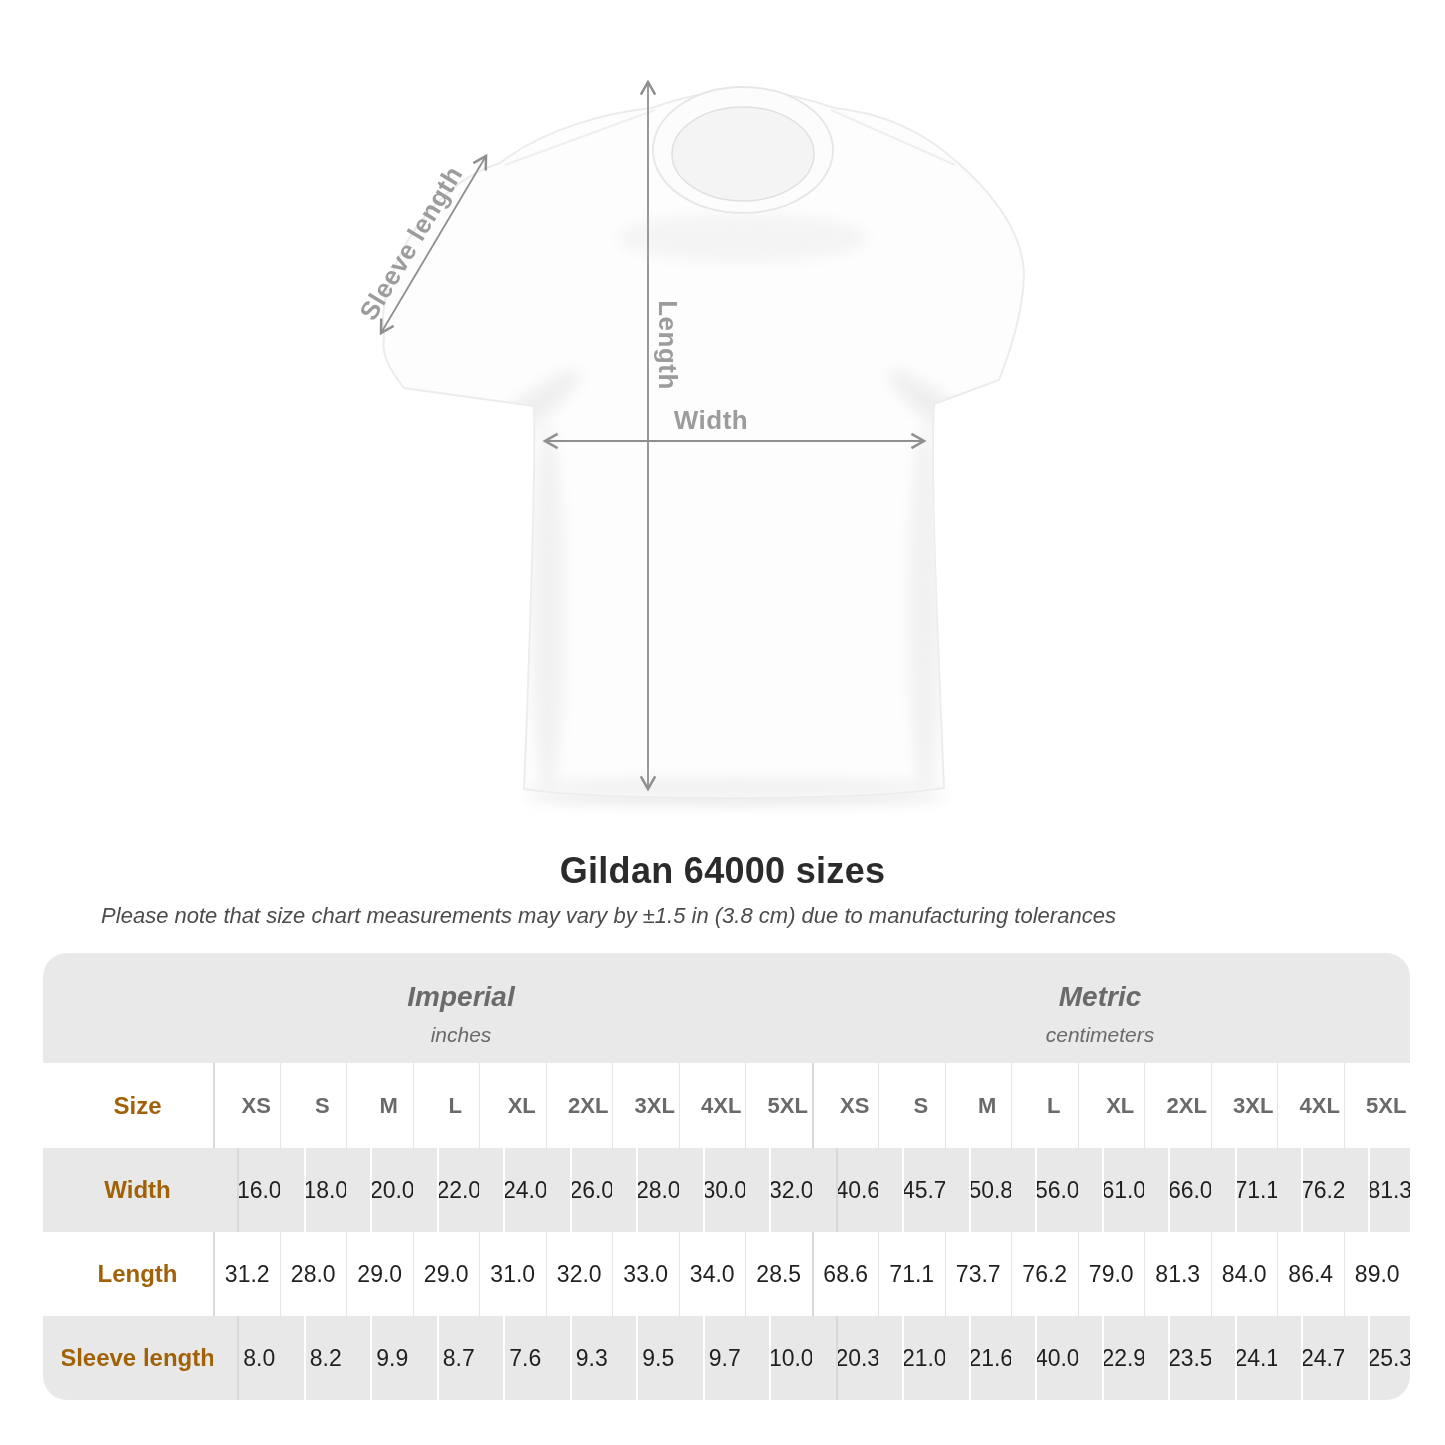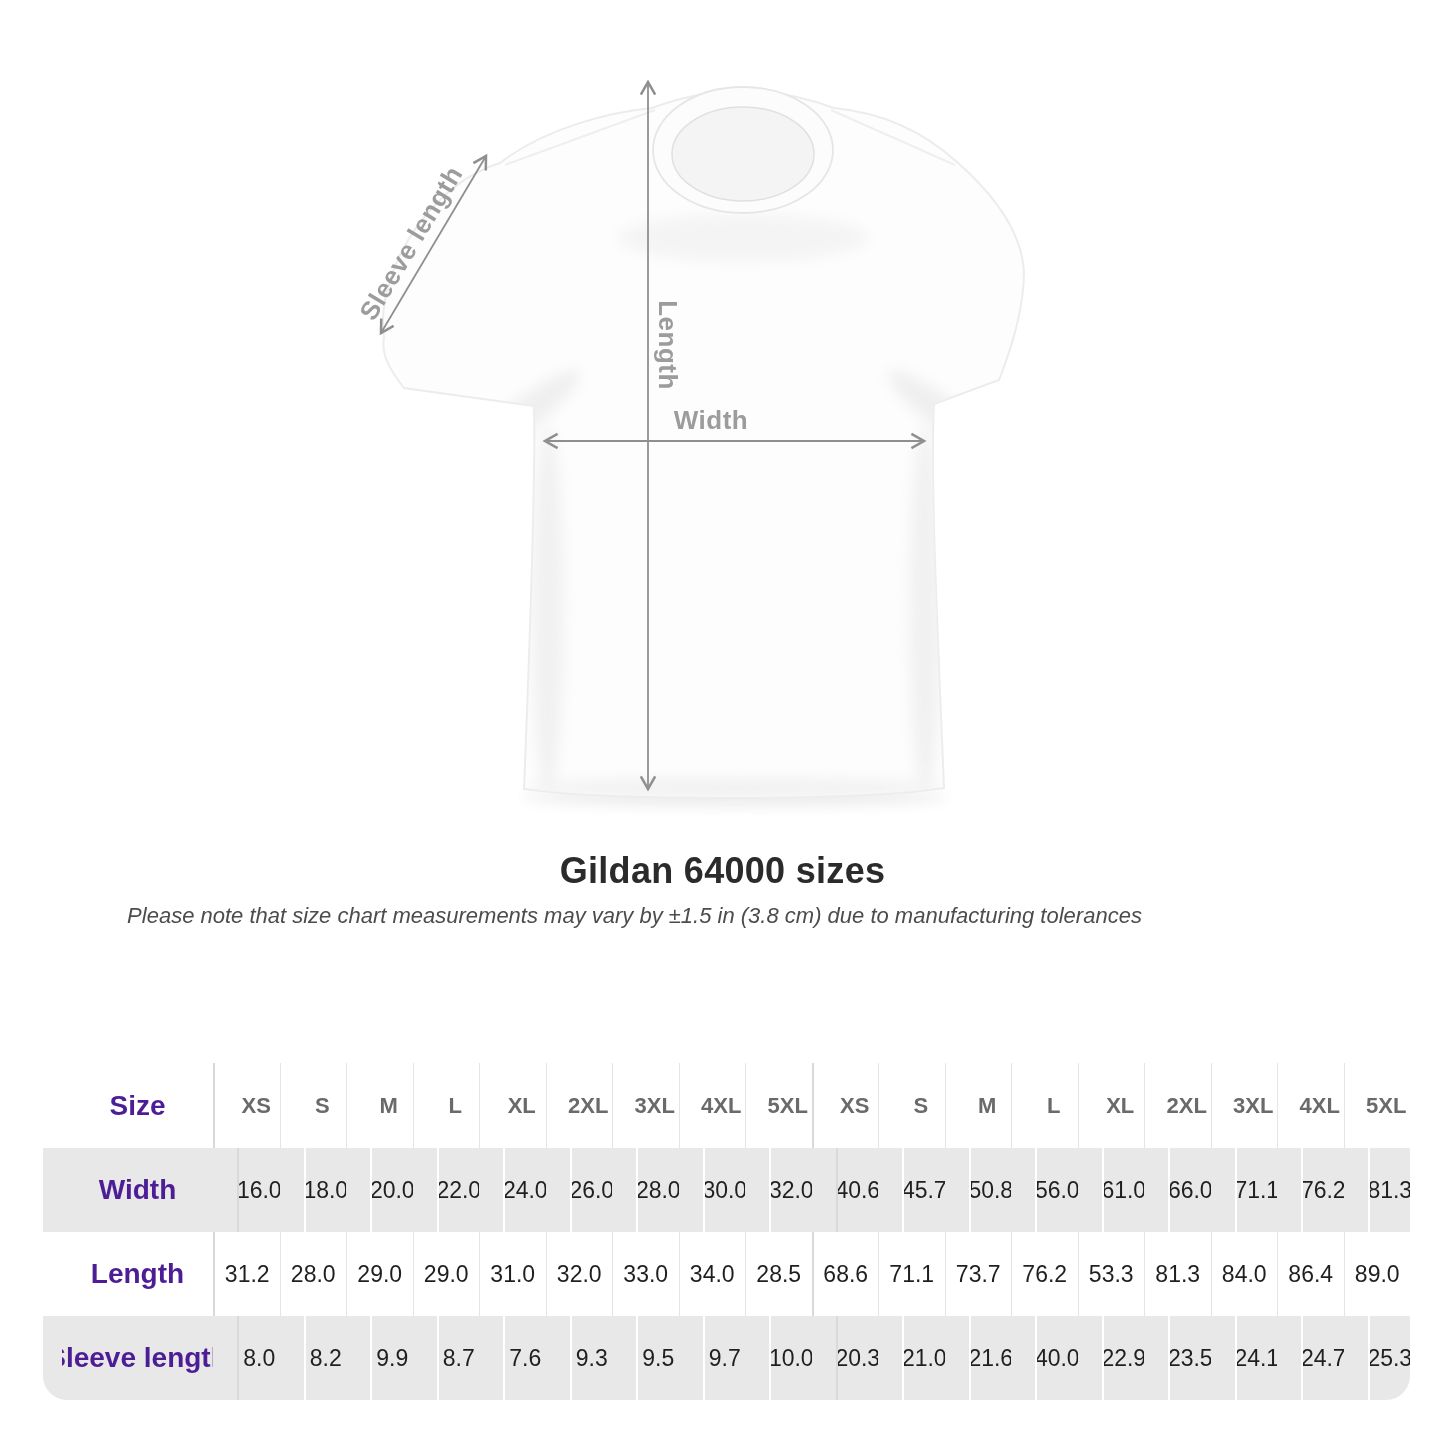--- a/index.html
+++ b/index.html
@@ -15,21 +15,21 @@
     font-family:"Liberation Sans", sans-serif;
     font-weight:bold;font-size:26px;fill:#9c9c9c;letter-spacing:0.5px;
   }
   
   #title{
     left:0;top:850px;width:1445px;text-align:center;
     font-size:36px;font-weight:bold;color:#2b2b2b;letter-spacing:0.3px;
   }
   #subtitle{
     left:0;top:903px;width:1217px;text-align:center;
-    font-size:22px;font-style:italic;color:#4c4c4c;margin-left:26px;
+    font-size:22px;font-style:italic;color:#4c4c4c;
   }
   
   #size-table{
     left:43px;top:953px;width:1367px;height:447px;
     border-radius:24px;overflow:hidden;background:#ffffff;
   }
   #band{
     position:absolute;left:0;top:0;width:1367px;height:110px;
     background:#e9e9e9;
   }
@@ -47,21 +47,21 @@
   .row-size{height:85px;background:#ffffff;}
   .row-white{background:#ffffff;}
   .row-gray{background:#e8e8e8;}
   .cell{
     display:flex;align-items:center;justify-content:center;
     overflow:hidden;white-space:nowrap;
   }
   .row-white .cell.d{border-left:1px solid #e5e5e5;}
   .row-gray  .cell.d{border-left:2px solid #ffffff;margin-left:24px;}
   .trow .cell.strong{border-left:2px solid #d9d9d9;}
-  .cell.lbl{font-weight:bold;font-size:28px;color:#4c1d95;margin-left:19px;}
+  .cell.lbl{font-weight:bold;font-size:24px;color:#a16207;margin-left:19px;}
   .cell.hdr{font-weight:bold;font-size:22px;color:#6a6a6a;padding-left:18px;}
   .cell.val{font-size:23px;color:#1f1f1f;}
 </style>
 </head>
 <body>
 
 <svg id="diagram" class="abs" viewBox="0 0 1445 1445">
   <defs>
     <marker id="ah" viewBox="0 0 10 10" refX="8" refY="5" markerWidth="10" markerHeight="10" orient="auto-start-reverse">
       <path d="M1,1 L8,5 L1,9" fill="none" stroke="#8f8f8f" stroke-width="1.4"></path>
@@ -106,20 +106,30 @@
 
   <text x="711" y="429" text-anchor="middle">Width</text>
   <text x="668" y="345" text-anchor="middle" dominant-baseline="central" transform="rotate(90 668 345)">Length</text>
   <text x="411" y="243" text-anchor="middle" dominant-baseline="central" transform="rotate(-59 411 243)">Sleeve length</text>
 </svg>
 
 <div id="title" class="abs">Gildan 64000 sizes</div>
 <div id="subtitle" class="abs">Please note that size chart measurements may vary by ±1.5 in (3.8 cm) due to manufacturing tolerances</div>
 
 <div id="size-table" class="abs">
+  <div id="band">
+    <div class="sec" id="sec-imperial">
+      <div class="sec-title">Imperial</div>
+      <div class="sec-sub">inches</div>
+    </div>
+    <div class="sec" id="sec-metric">
+      <div class="sec-title">Metric</div>
+      <div class="sec-sub">centimeters</div>
+    </div>
+  </div>
   <div id="table-rows">
       <div class="trow row-size row-white">
         <div class="cell lbl">Size</div>
         <div class="cell hdr d strong">XS</div>
         <div class="cell hdr d">S</div>
         <div class="cell hdr d">M</div>
         <div class="cell hdr d">L</div>
         <div class="cell hdr d">XL</div>
         <div class="cell hdr d">2XL</div>
         <div class="cell hdr d">3XL</div>
@@ -164,21 +174,21 @@
         <div class="cell val d">29.0</div>
         <div class="cell val d">31.0</div>
         <div class="cell val d">32.0</div>
         <div class="cell val d">33.0</div>
         <div class="cell val d">34.0</div>
         <div class="cell val d">28.5</div>
         <div class="cell val d strong">68.6</div>
         <div class="cell val d">71.1</div>
         <div class="cell val d">73.7</div>
         <div class="cell val d">76.2</div>
-        <div class="cell val d">53.3</div>
+        <div class="cell val d">79.0</div>
         <div class="cell val d">81.3</div>
         <div class="cell val d">84.0</div>
         <div class="cell val d">86.4</div>
         <div class="cell val d">89.0</div>
       </div>
       <div class="trow row-gray">
         <div class="cell lbl">Sleeve length</div>
         <div class="cell val d strong">8.0</div>
         <div class="cell val d">8.2</div>
         <div class="cell val d">9.9</div>

